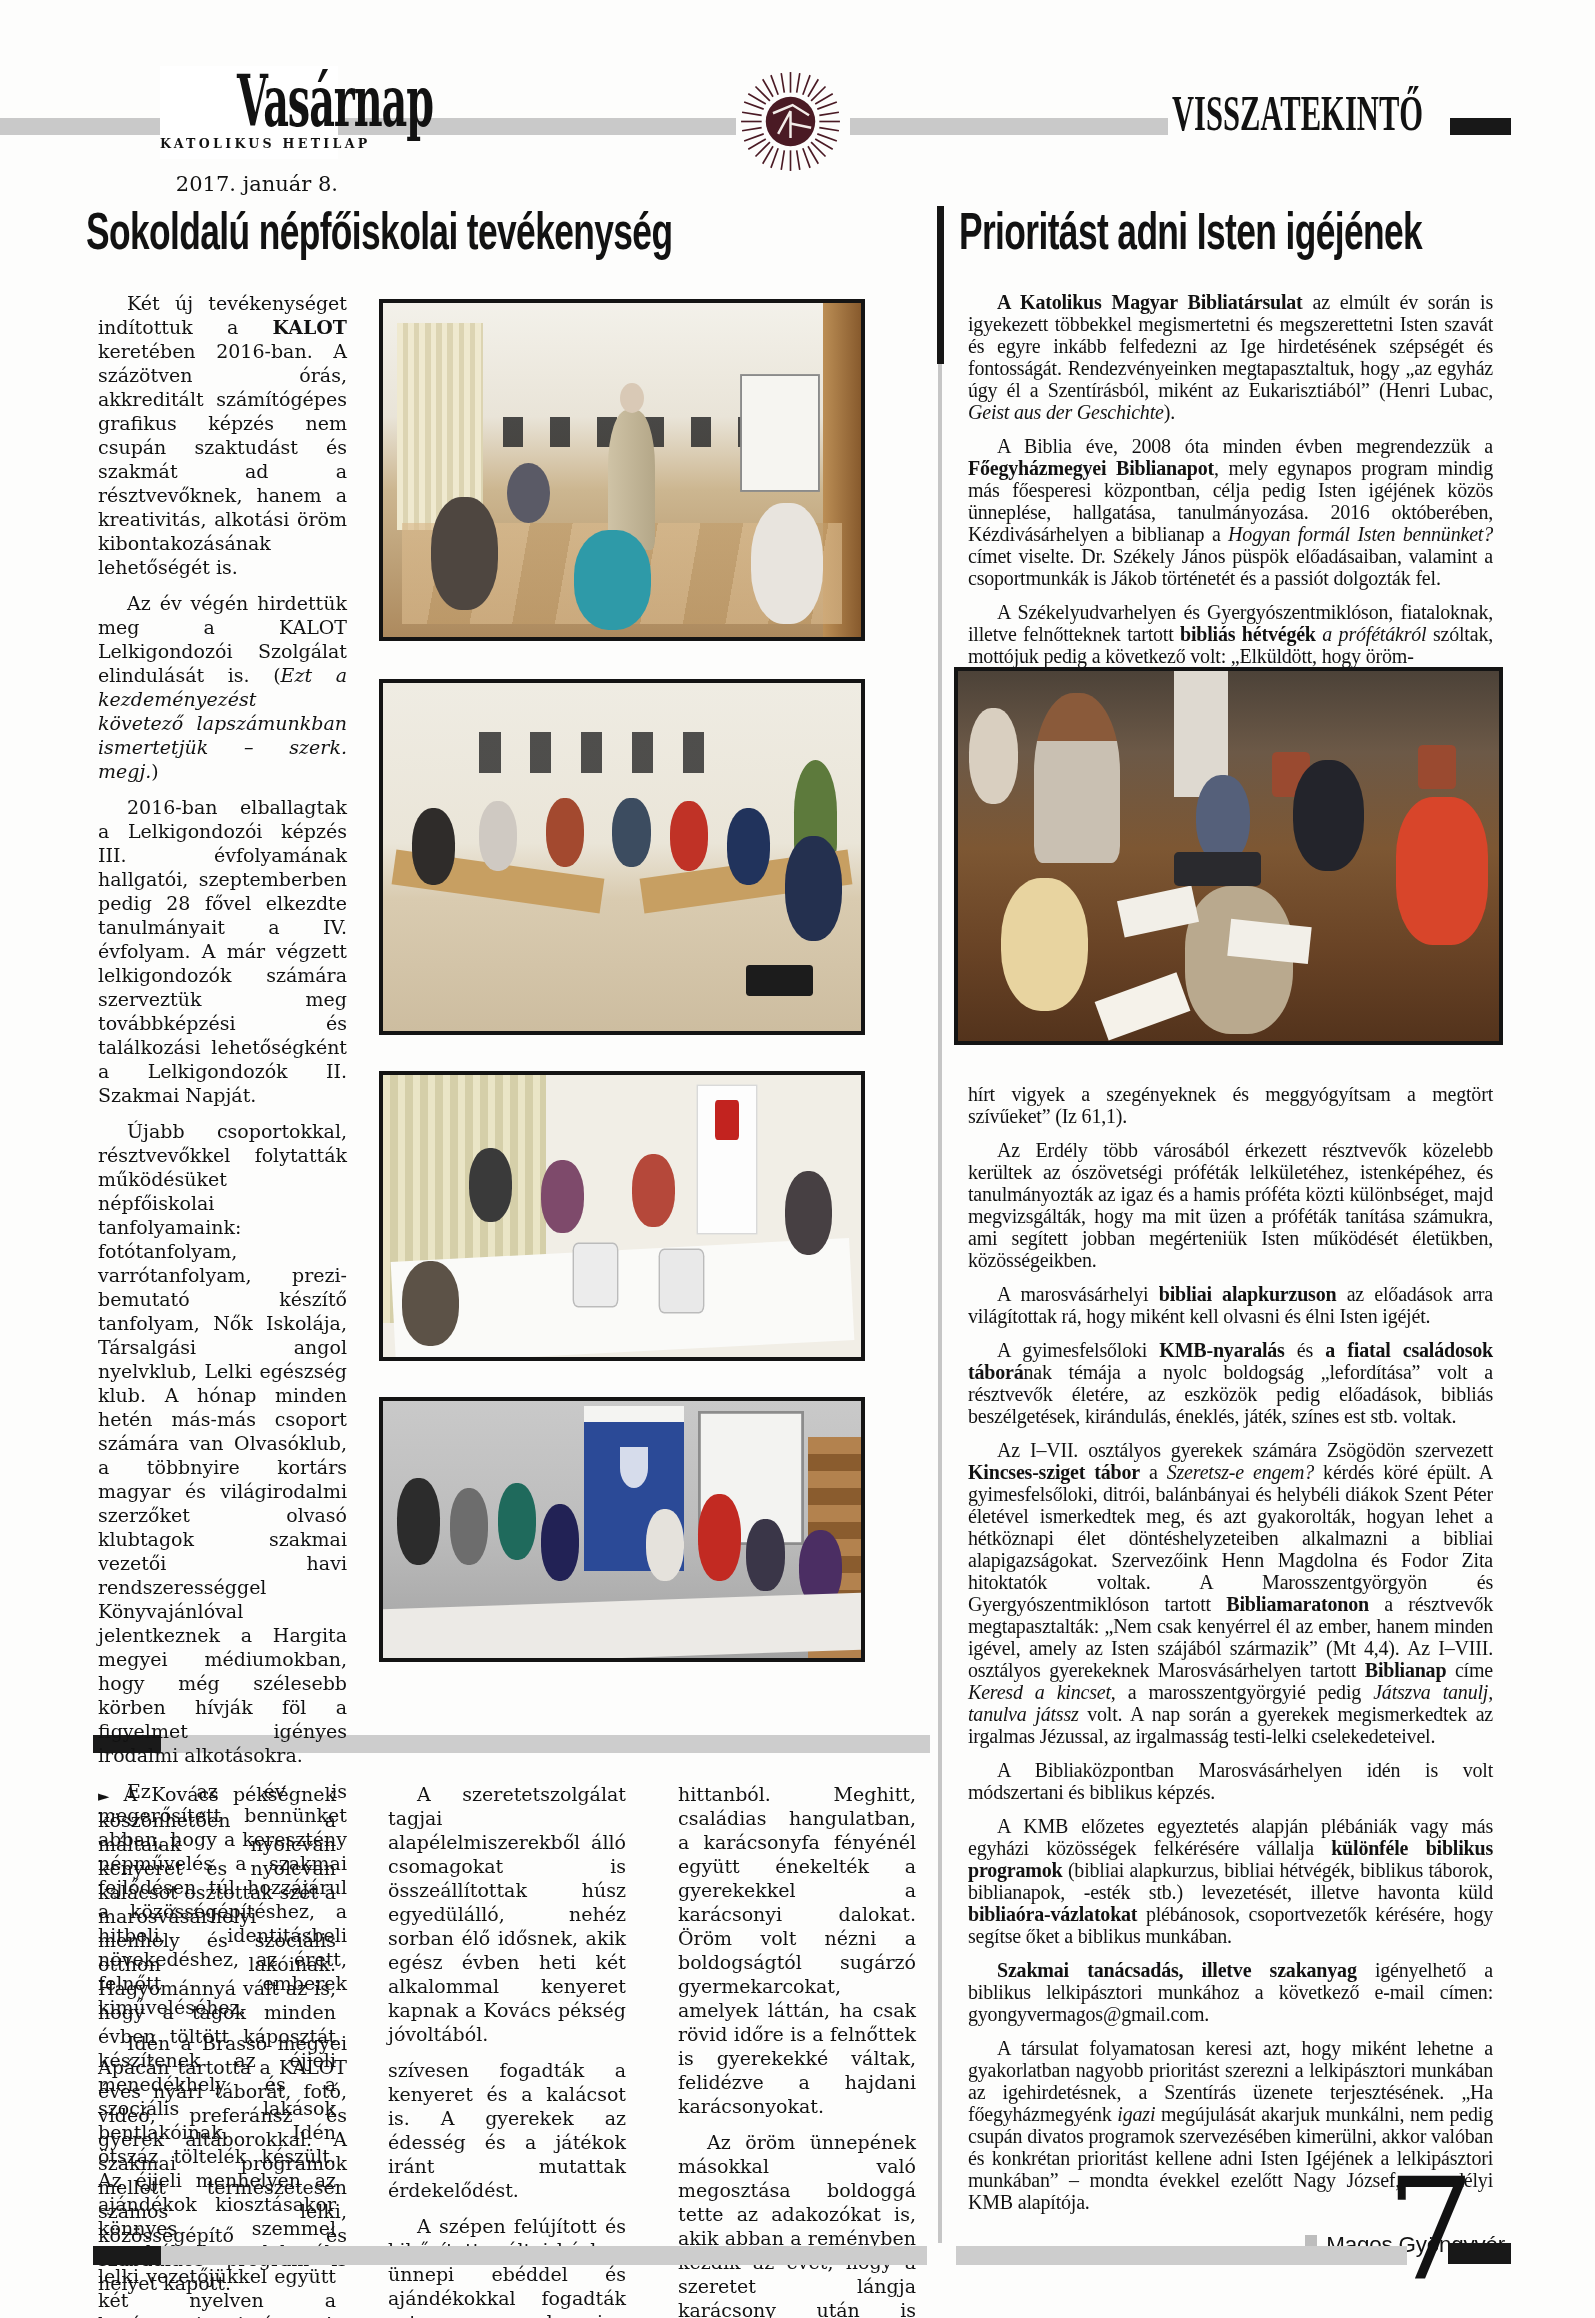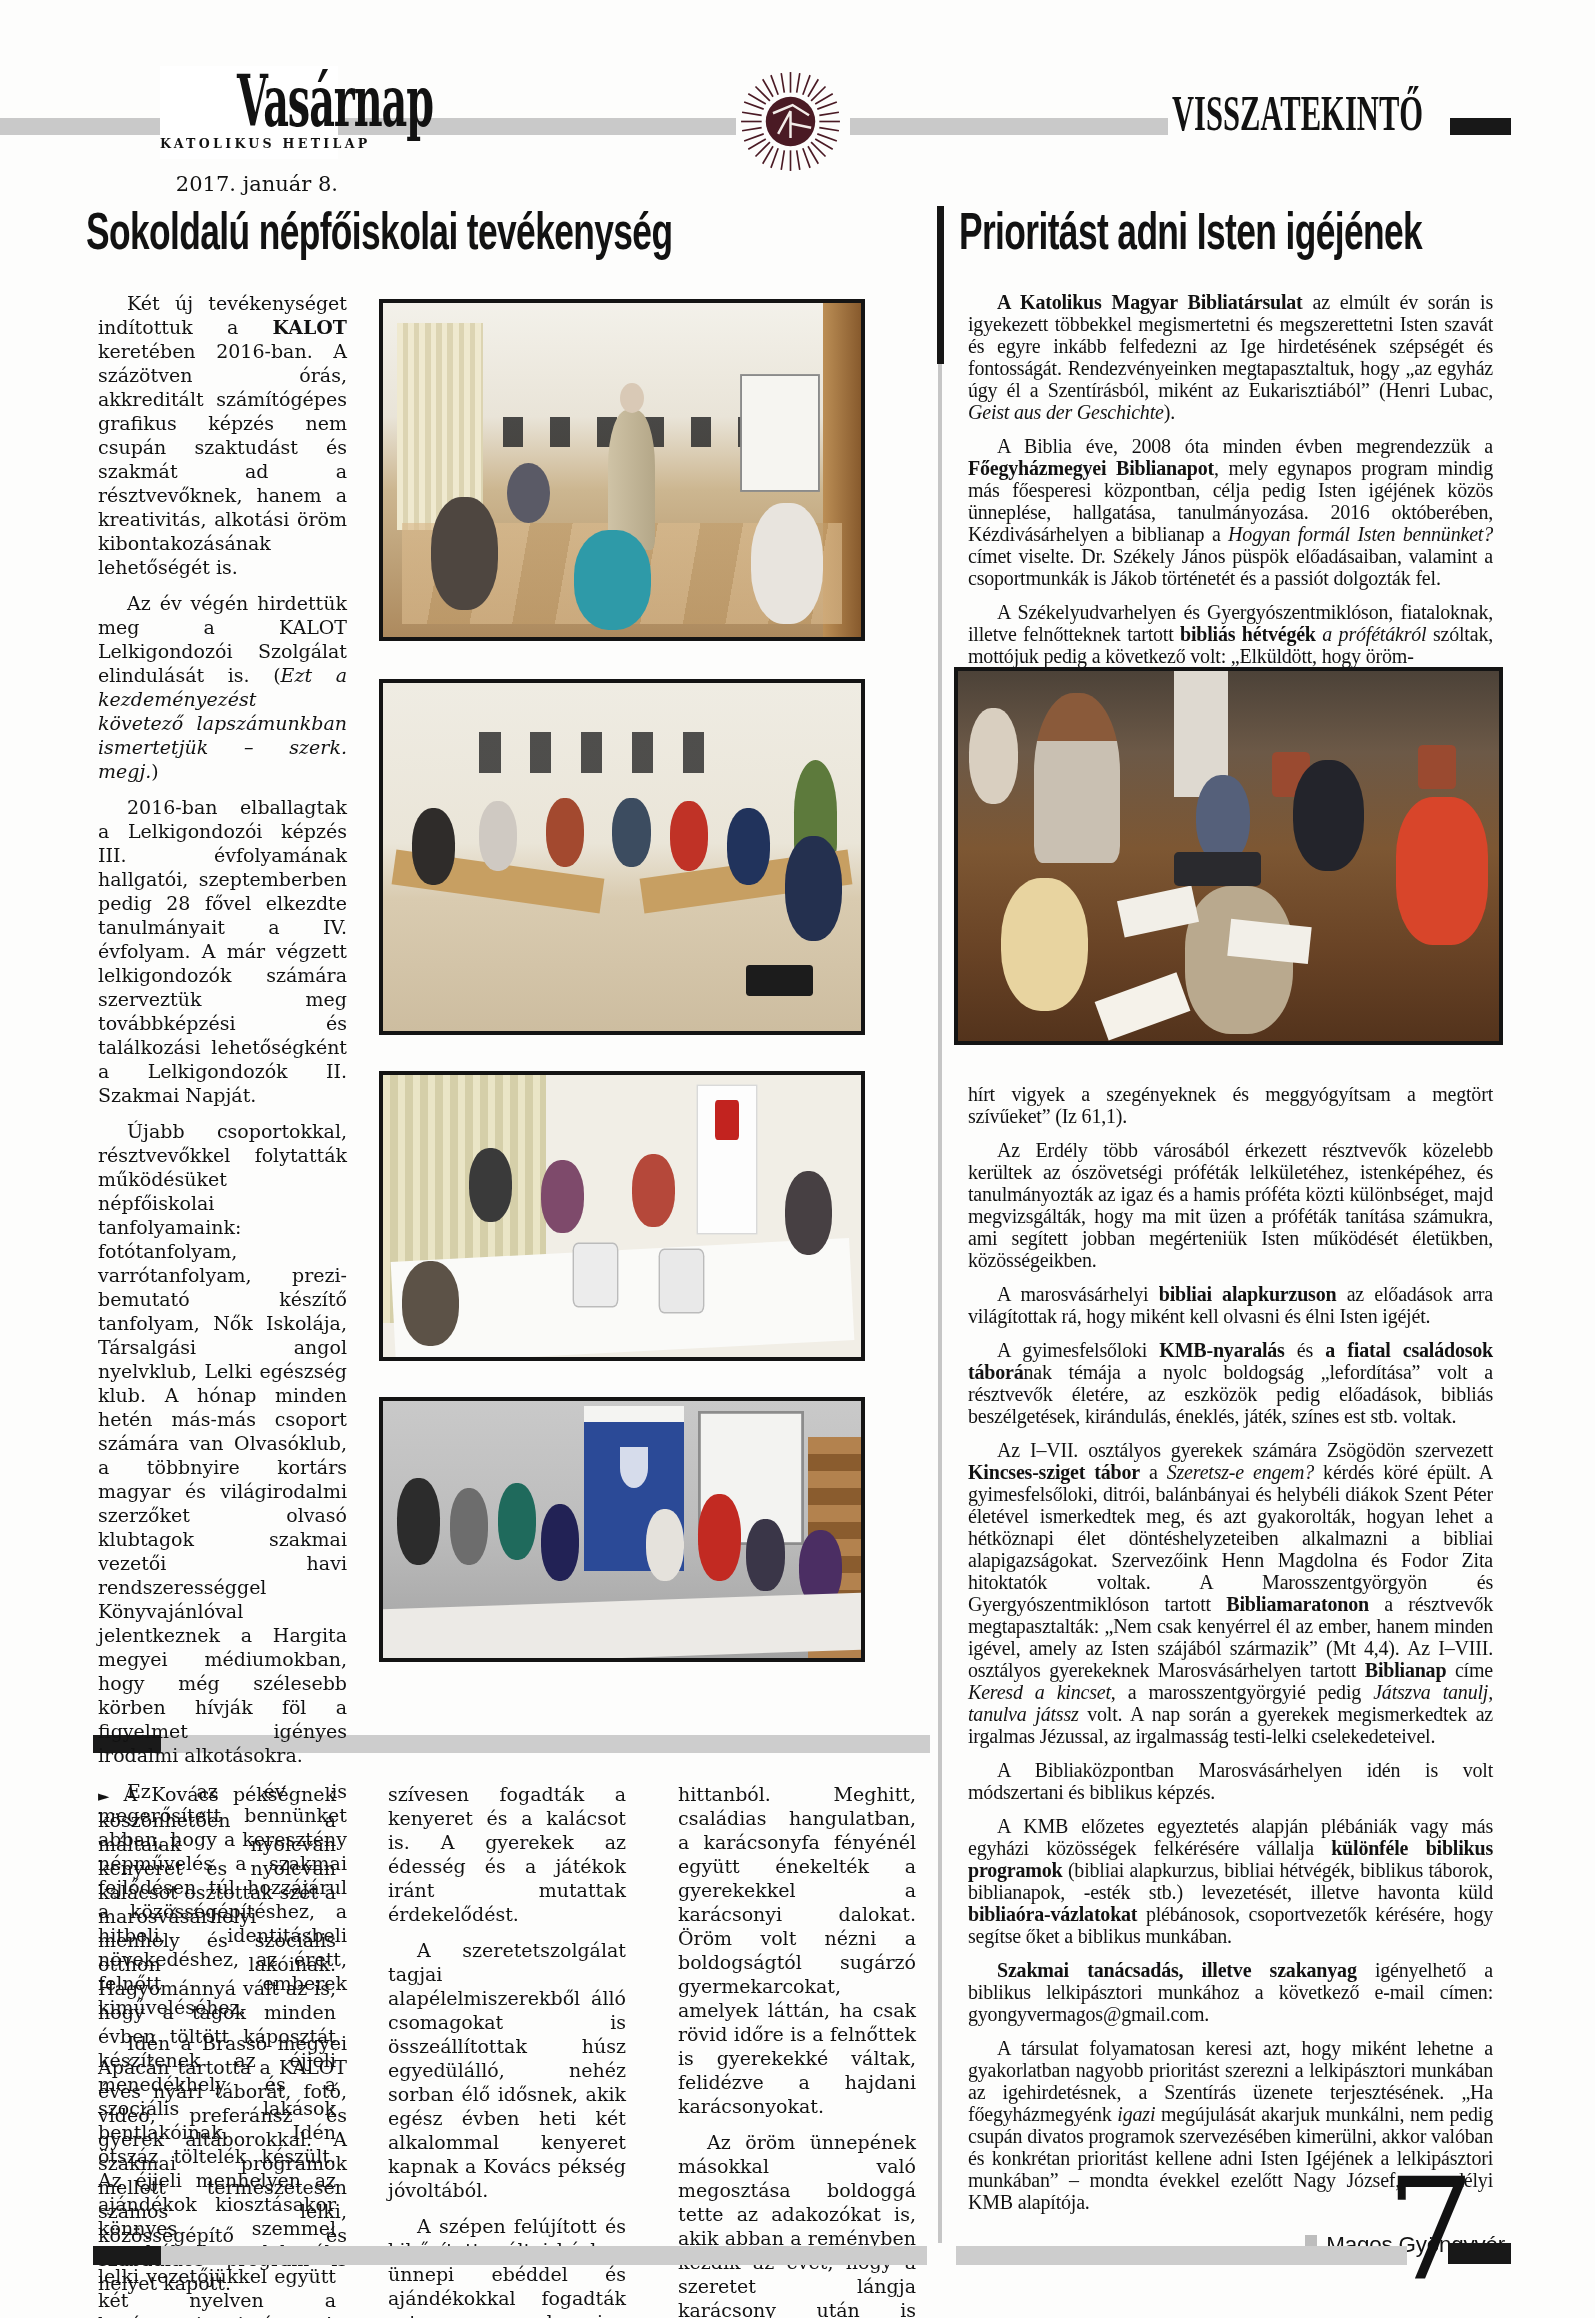--- a/index.html
+++ b/index.html
@@ -336,22 +336,22 @@
     </div>
   </div>
 
   <div class="textcol bcol bc1">
     <div>
         <p class="para noind"><span class="r-m">►</span><span class="r-t">  A Kovács pékségnek köszönhetően a máltaiak nyolcvan kenyeret és nyolcvan kalácsot osztottak szét a marosvásárhelyi menhely és szociális otthon lakóinak. Hagyománnyá vált az is, hogy a tagok minden évben töltött káposztát készítenek az éjjeli menedékhely és a szociális lakások bentlakóinak. Idén ötszáz töltelék készült. Az éjjeli menhelyen az ajándékok kiosztásakor könnyes szemmel mondták el az adakozók lelki vezetőjükkel együtt két nyelven a karácsonyi imát. A menhely lakói türelmetlenül várták a töltött káposztát, de</span></p>
       </div>
   </div>
   <div class="textcol bcol bc2">
     <div>
+        <p class="para"><span class="r-t">A szeretetszolgálat tagjai alapélelmiszerekből álló csomagokat is összeállítottak húsz egyedülálló, nehéz sorban élő idősnek, akik egész évben heti két alkalommal kenyeret kapnak a Kovács pékség jóvoltából.</span></p>
         <p class="para noind"><span class="r-t">szívesen fogadták a kenyeret és a kalácsot is. A gyerekek az édesség és a játékok iránt mutattak érdekelődést.</span></p>
-        <p class="para"><span class="r-t">A szeretetszolgálat tagjai alapélelmiszerekből álló csomagokat is összeállítottak húsz egyedülálló, nehéz sorban élő idősnek, akik egész évben heti két alkalommal kenyeret kapnak a Kovács pékség jóvoltából.</span></p>
         <p class="para"><span class="r-t">A szépen felújított és kibővített máltai házban ünnepi ebéddel és ajándékokkal fogadták azt a harminc hidegvölgyi gyereket, akiket Palkó Ágoston marosjárai plébános, a máltaiak lelkivezetője tanít</span></p>
       </div>
   </div>
   <div class="textcol bcol bc3">
     <div>
         <p class="para noind"><span class="r-t">hittanból. Meghitt, családias hangulatban, a karácsonyfa fényénél együtt énekelték a gyerekekkel a karácsonyi dalokat. Öröm volt nézni a boldogságtól sugárzó gyermekarcokat, amelyek láttán, ha csak rövid időre is a felnőttek is gyerekekké váltak, felidézve a hajdani karácsonyokat.</span></p>
         <p class="para"><span class="r-t">Az öröm ünnepének másokkal való megosztása boldoggá tette az adakozókat is, akik abban a reményben kezdik az évet, hogy a szeretet lángja karácsony után is tovább fog élni.</span></p>
       </div>
     <div class="byline">
       <span class="sq"></span>

